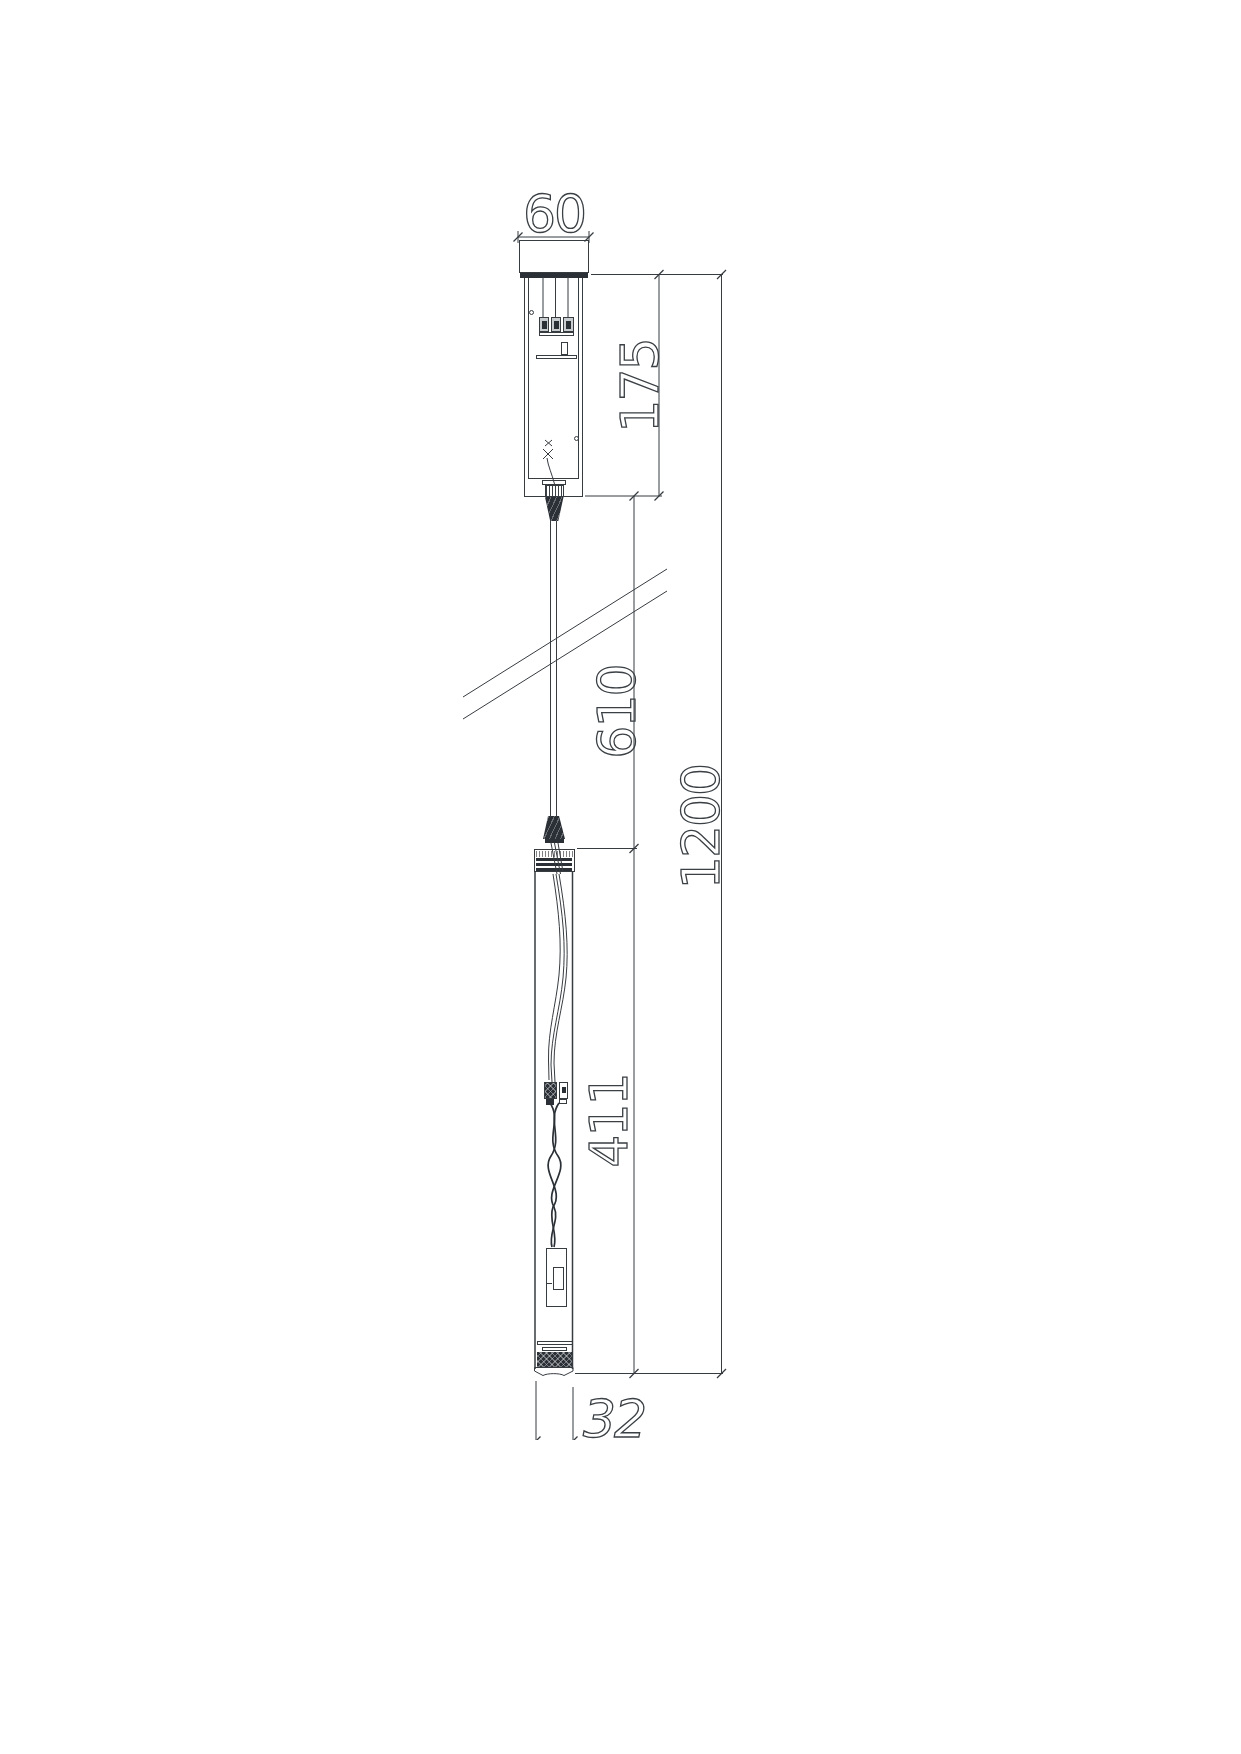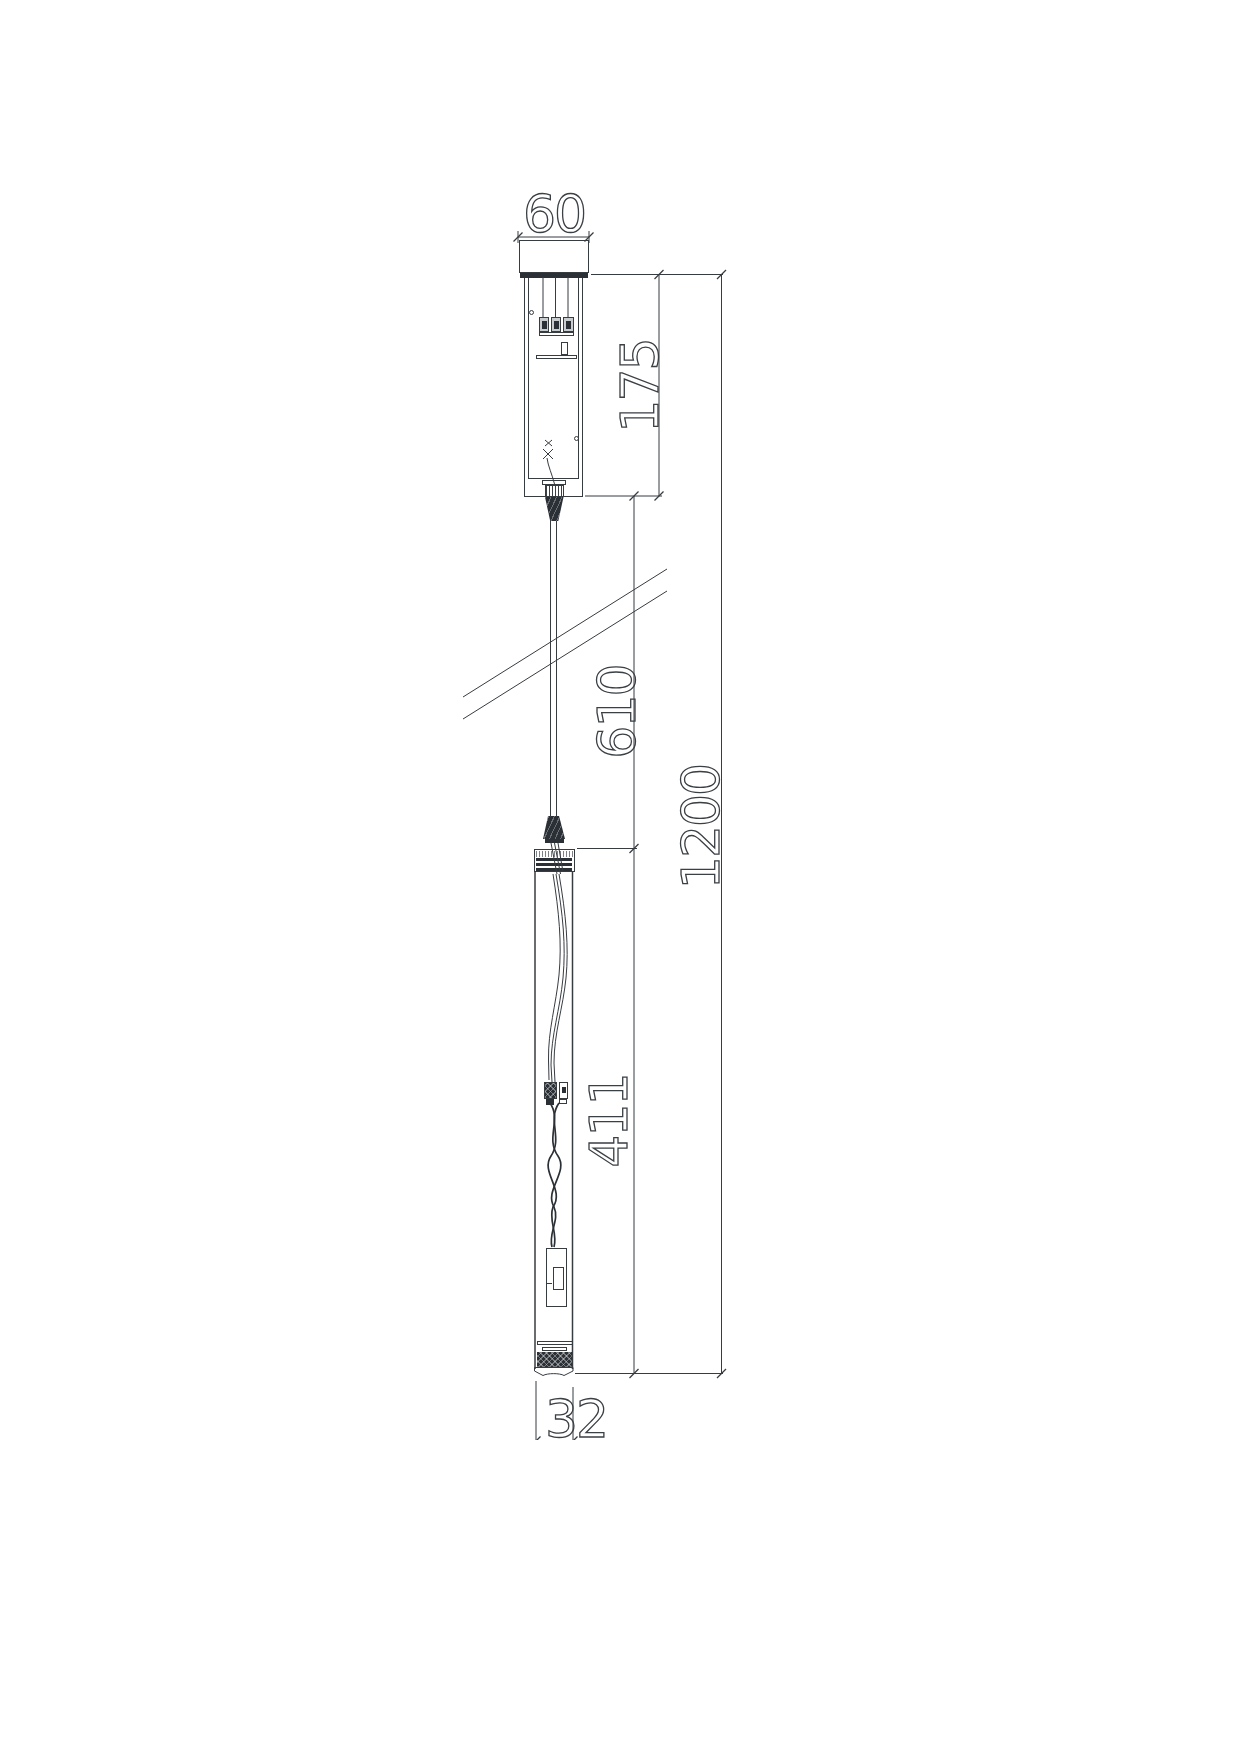--- a/index.html
+++ b/index.html
@@ -166,15 +166,15 @@
   <div class="dim-label" style="left:494px;top:188px;width:120px;">60</div>
 
   <div class="dim-label vert" style="left:560px;top:360px;width:160px;">175</div>
 
   <div class="dim-label vert" style="left:537px;top:686px;width:160px;">610</div>
 
   <div class="dim-label vert" style="left:529px;top:1095px;width:160px;">411</div>
 
   <div class="dim-label vert" style="left:601px;top:801px;width:200px;">1200</div>
 
-  <div class="dim-label" style="left:516px;top:1393px;width:120px;">32</div>
+  <div class="dim-label" style="left:554px;top:1393px;width:120px;font-style:italic;">32</div>
 
 </div>
 
 </body></html>

